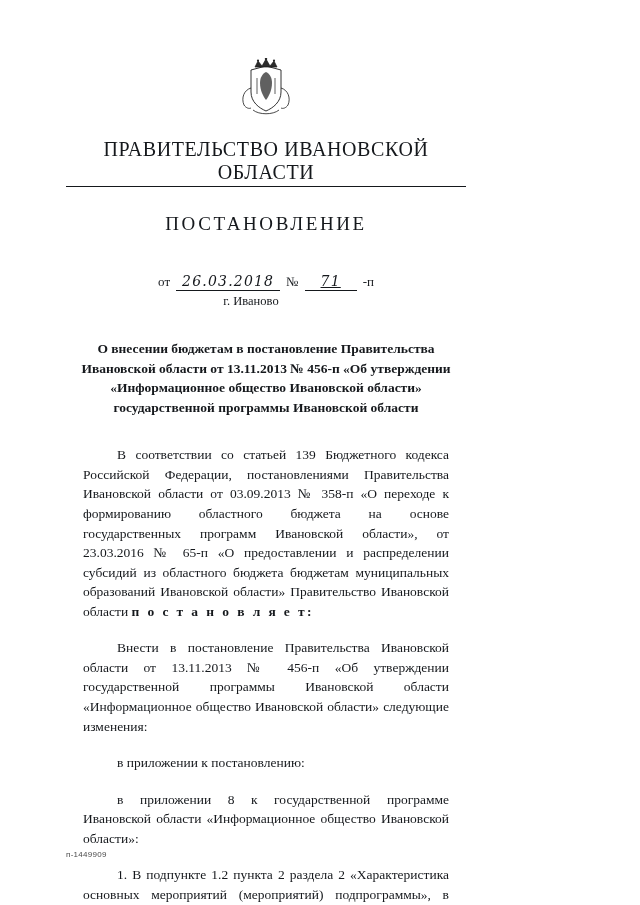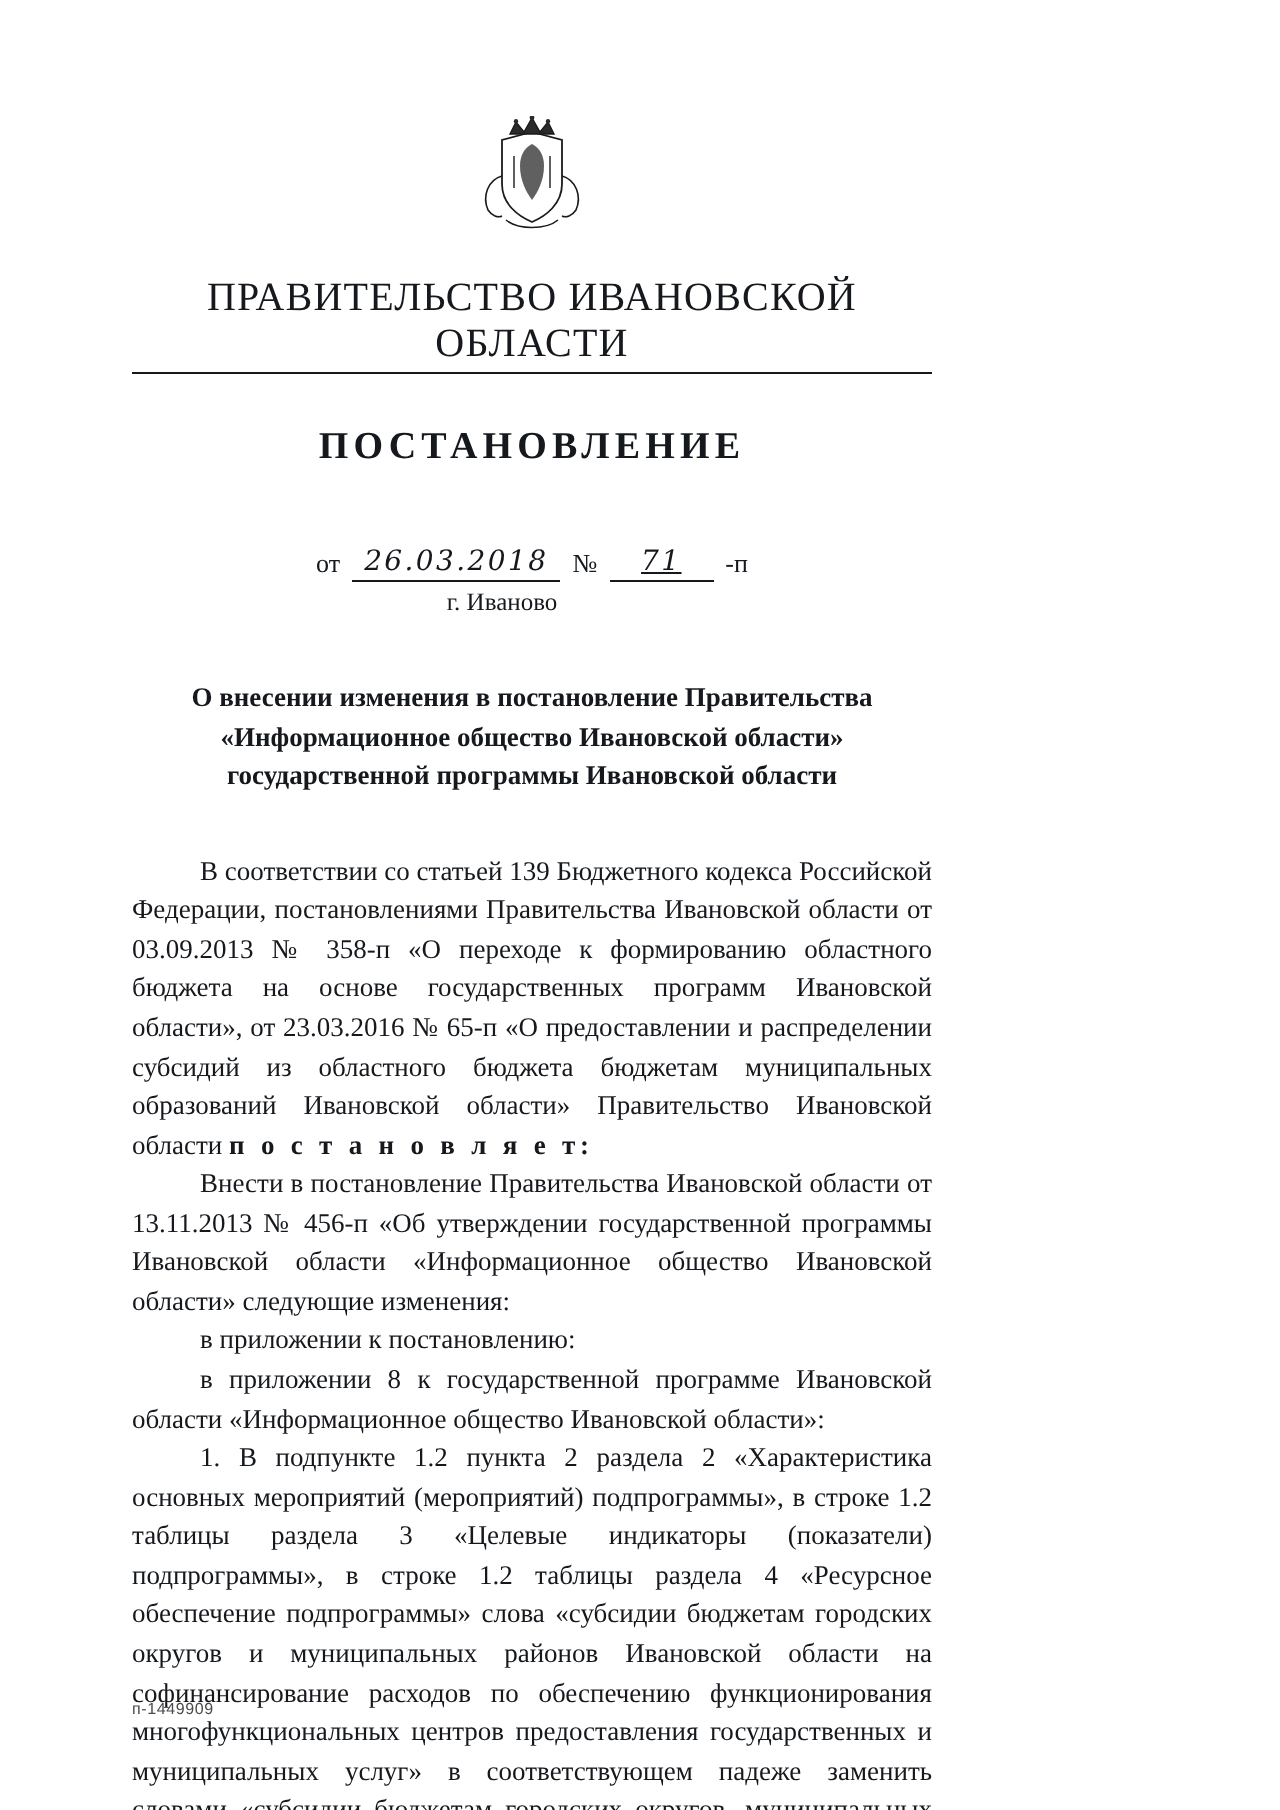--- a/index.html
+++ b/index.html
@@ -46,21 +46,21 @@
     border-bottom: 1.2px solid #15181c;
     display: block;
     padding-bottom: 2px;
     width: 100%;
   }
   .doc-type {
     text-align: center;
     font-size: 19px;
     letter-spacing: 2.6px;
     margin-top: 26px;
-    font-weight: 700;
+    font-weight: 400;
   }
 
   
   .datenum {
     margin-top: 38px;
     display: flex;
     justify-content: center;
     align-items: center;
     font-size: 13px;
     gap: 6px;
@@ -100,21 +100,21 @@
 
   
   .body {
     margin-top: 28px;
     font-size: 13.5px;
     line-height: 1.45;
     text-align: justify;
     text-justify: inter-word;
   }
   .body p {
-    margin: 0;
+    margin: 17px;
     text-indent: 34px;
   }
   .sp { letter-spacing: 2.4px; font-weight: 600; }
 
   
   .footer-code {
     position: absolute;
     left: 66px;
     bottom: 46px;
     font-family: "Liberation Sans", sans-serif;
@@ -159,21 +159,22 @@
   <div class="datenum">
     <span class="lbl">от</span>
     <span class="hand">26.03.2018</span>
     <span class="lbl">№</span>
     <span class="hand num">71</span>
     <span class="suffix">-п</span>
   </div>
   <div class="city">г. Иваново</div>
 
   <div class="subject">
-    <div>О внесении изменения в постановление Правительства</div>
+    <div>О внесении бюджетам в постановление Правительства</div>
+    <div>Ивановской области от 13.11.2013 № 456-п «Об утверждении</div>
     <div>«Информационное общество Ивановской области»</div>
     <div>государственной программы Ивановской области</div>
   </div>
 
   <div class="body">
     <p><span>В соответствии со статьей 139 Бюджетного кодекса Российской Федерации, постановлениями Правительства Ивановской области от 03.09.2013 № 358-п «О переходе к формированию областного бюджета на основе государственных программ Ивановской области», от 23.03.2016 № 65-п «О предоставлении и распределении субсидий из областного бюджета бюджетам муниципальных образований Ивановской области» Правительство Ивановской области </span><span class="sp">п о с т а н о в л я е т:</span></p>
     <p>Внести в постановление Правительства Ивановской области от 13.11.2013 № 456-п «Об утверждении государственной программы Ивановской области «Информационное общество Ивановской области» следующие изменения:</p>
     <p>в приложении к постановлению:</p>
     <p>в приложении 8 к государственной программе Ивановской области «Информационное общество Ивановской области»:</p>
     <p>1. В подпункте 1.2 пункта 2 раздела 2 «Характеристика основных мероприятий (мероприятий) подпрограммы», в строке 1.2 таблицы раздела 3 «Целевые индикаторы (показатели) подпрограммы», в строке 1.2 таблицы раздела 4 «Ресурсное обеспечение подпрограммы» слова «субсидии бюджетам городских округов и муниципальных районов Ивановской области на софинансирование расходов по обеспечению функционирования многофункциональных центров предоставления государственных и муниципальных услуг» в соответствующем падеже заменить словами «субсидии бюджетам городских округов, муниципальных районов и городских поселений Ивановской области на софинансирование расходов по обеспечению функционирования</p>

